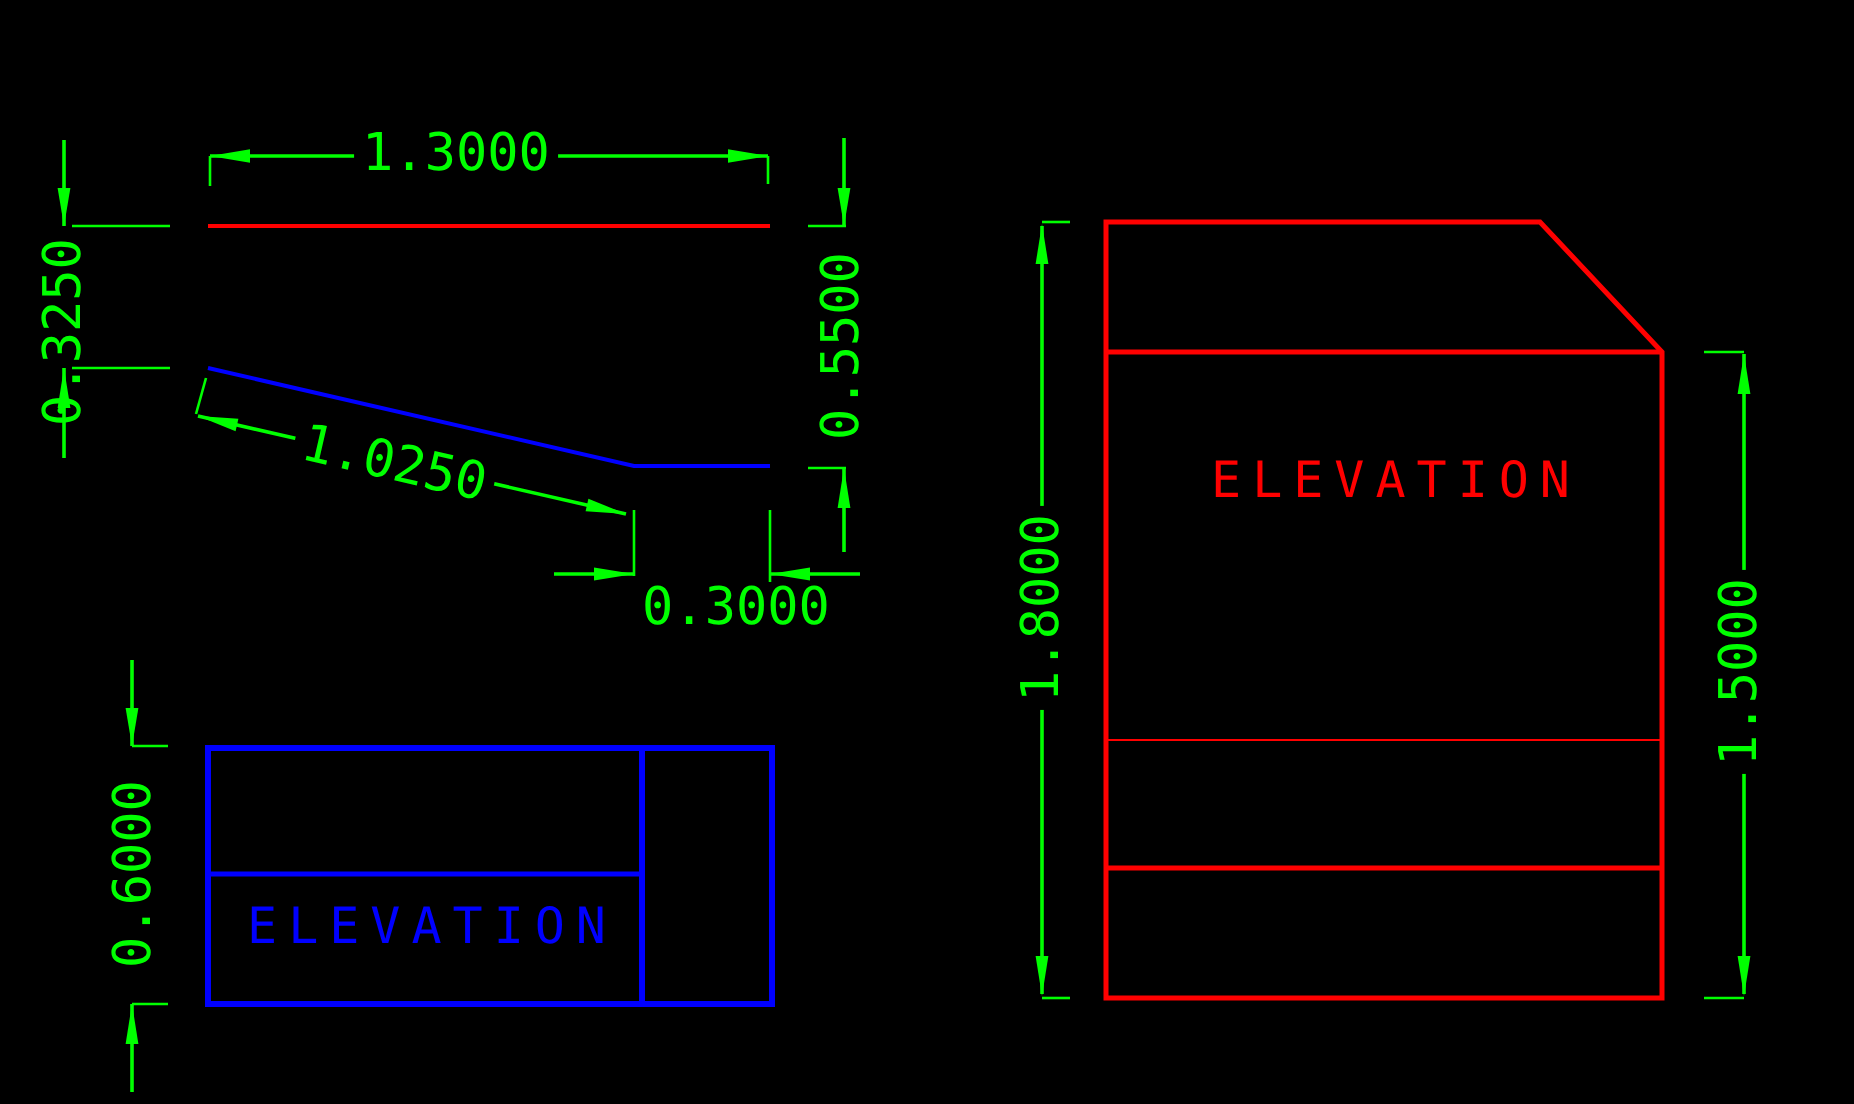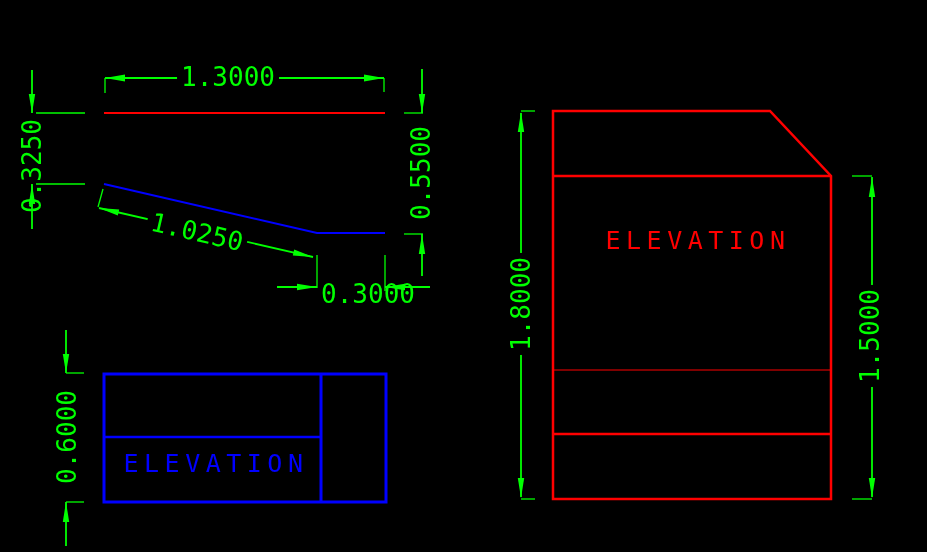--- a/index.html
+++ b/index.html
@@ -120,21 +120,21 @@
   </svg>
 
   <div class="dtext masked" style="left:228px;top:41px;">1.3000</div>
 
   <div class="dtext vert" style="left:32px;top:130px;">0.3250</div>
 
   <div class="dtext vert" style="left:421px;top:137px;">0.5500</div>
 
   <div class="dtext slope masked" style="left:197px;top:196px;">1.0250</div>
 
-  <div class="dtext" style="left:368px;top:258px;">0.3000</div>
+  <div class="dtext" style="left:368px;top:268px;">0.3000</div>
 
   <div class="dtext vert" style="left:67px;top:401px;">0.6000</div>
 
   <div class="dtext vert masked" style="left:521px;top:268px;">1.8000</div>
 
   <div class="dtext vert masked" style="left:870px;top:300px;">1.5000</div>
 
   <div class="dtext elev blue-t" style="left:216px;top:427px;">ELEVATION</div>
 
   <div class="dtext elev red-t" style="left:698px;top:204px;">ELEVATION</div>

